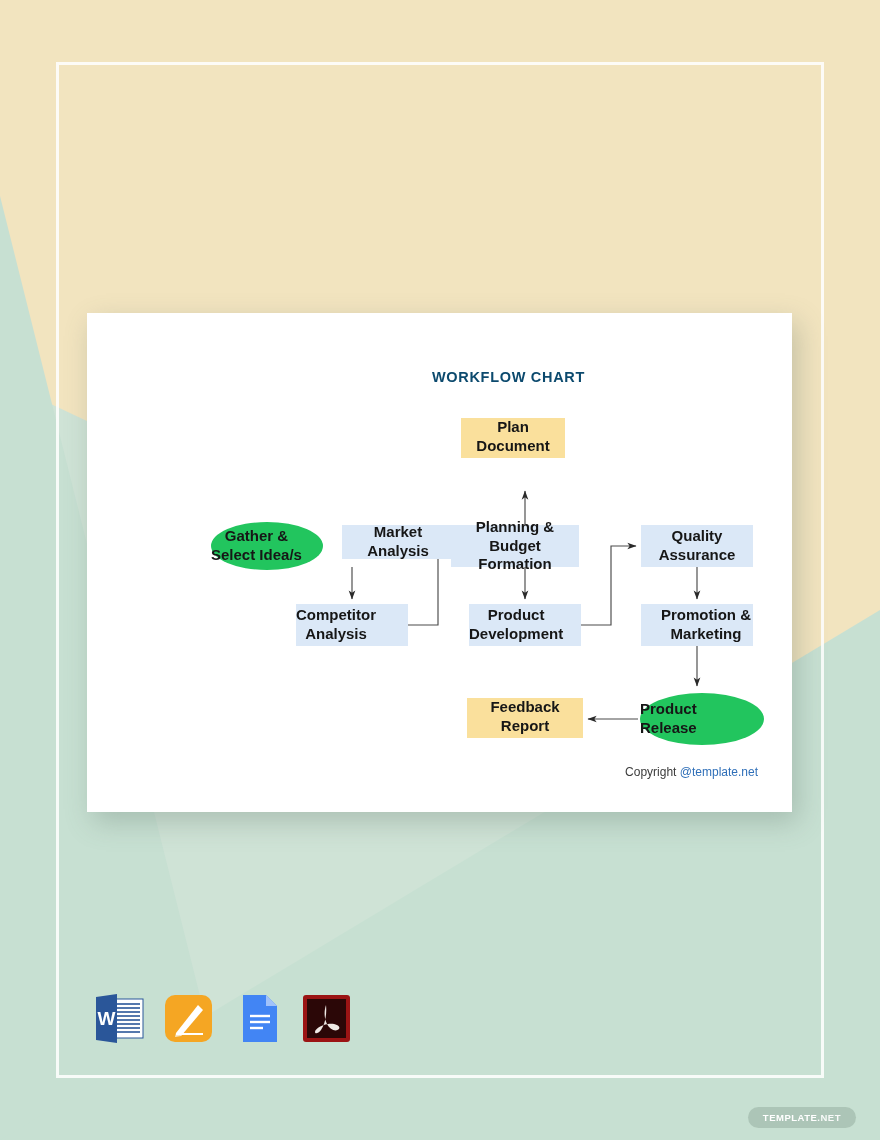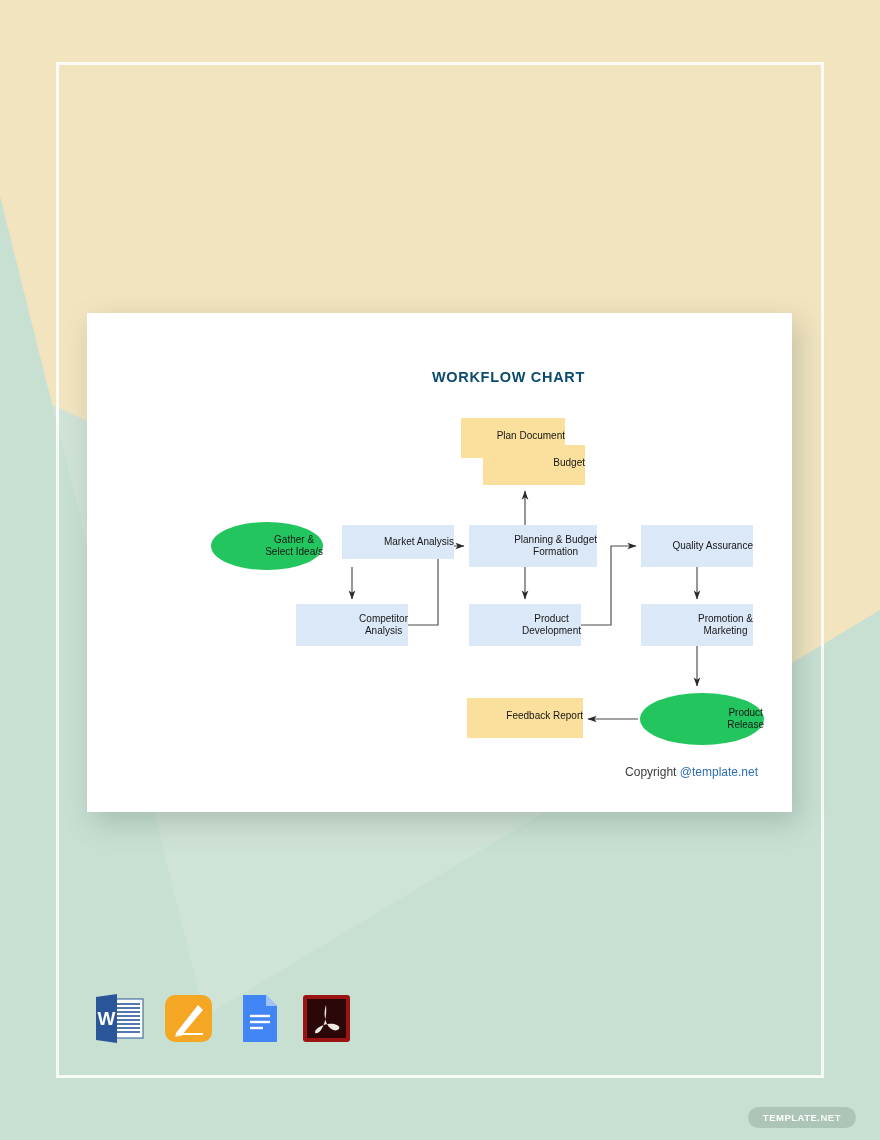--- a/index.html
+++ b/index.html
@@ -76,24 +76,24 @@
   .diagram {
     position: absolute;
     left: 0; top: 0;
     width: 705px; height: 499px;
   }
 
   .node {
     position: absolute;
     display: flex;
     align-items: center;
-    justify-content: flex-end;
+    justify-content: flex-start;
     text-align: center;
-    font-size: 10px;
-    font-weight: normal;
+    font-size: 15px;
+    font-weight: bold;
     color: #161616;
     line-height: 1.25;
     white-space: pre-line;
   }
 
   .node.process {
     background: #dbe8f7;
   }
 
   .node.terminator {
@@ -203,42 +203,36 @@
         </g>
       </svg>
 
       <div class="node note" style="left:374px; top:105px; width:104px; height:40px;">
         <svg class="note-shape" viewBox="0 0 104 40" preserveAspectRatio="none">
           <path d="M0,0 L104,0 L104,33 Q78,40 52,35 Q26,30 0,36 Z" fill="#fae09c"></path>
         </svg>
         <span class="note-label">Plan Document</span>
       </div>
 
-      <div class="node note" style="left:396px; top:132px; width:102px; height:40px;">
-        <svg class="note-shape" viewBox="0 0 102 40" preserveAspectRatio="none">
-          <path d="M0,0 L102,0 L102,32 Q76,40 51,34 Q25,29 0,36 Z" fill="#fae09c"></path>
-        </svg>
-        <span class="note-label">Budget</span>
-      </div>
 
       <div class="node terminator" style="left:124px; top:209px; width:112px; height:48px;">
         <span>Gather &amp;
 Select Idea/s</span>
       </div>
 
       <div class="node process" style="left:209px; top:212px; width:112px; height:34px;margin-left:46px;">
         <span>Market Analysis</span>
       </div>
 
       <div class="node process" style="left:209px; top:291px; width:112px; height:42px;">
         <span>Competitor
 Analysis</span>
       </div>
 
-      <div class="node process" style="left:382px; top:212px; width:128px; height:42px;">
+      <div class="node process" style="left:364px; top:212px; width:128px; height:42px;">
         <span>Planning &amp; Budget
 Formation</span>
       </div>
 
       <div class="node process" style="left:382px; top:291px; width:112px; height:42px;">
         <span>Product
 Development</span>
       </div>
 
       <div class="node process" style="left:554px; top:212px; width:112px; height:42px;">

